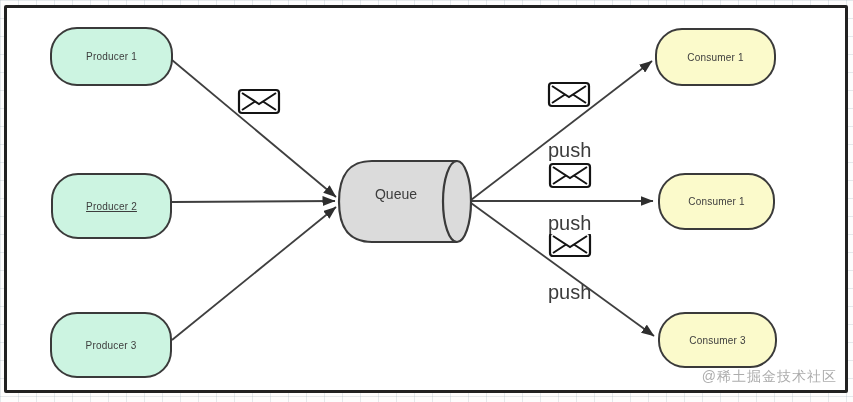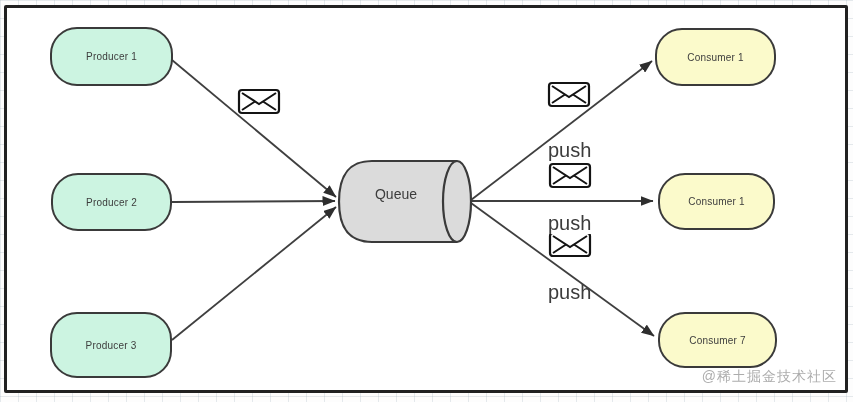--- a/index.html
+++ b/index.html
@@ -103,39 +103,39 @@
     <g transform="translate(549,232)">
       <rect x="1" y="1" width="40" height="23" rx="3" fill="#fff" stroke="#141414" stroke-width="2.2"></rect>
       <path d="M4,4 L21,15 L38,4" fill="none" stroke="#141414" stroke-width="2"></path>
       <path d="M4,21 L17,12.5 M38,21 L25,12.5" fill="none" stroke="#141414" stroke-width="2"></path>
     </g>
   </svg>
 
   <div class="node producer" style="left:50px;top:27px;width:123px;height:59px;">
     <span>Producer 1</span>
   </div>
-  <div class="node producer" style="left:51px;top:173px;width:121px;height:58px;">
+  <div class="node producer" style="left:51px;top:173px;width:121px;height:66px;text-decoration:underline;">
     <span>Producer 2</span>
   </div>
   <div class="node producer" style="left:50px;top:312px;width:122px;height:66px;">
     <span>Producer 3</span>
   </div>
 
   <div class="queue-label" style="left:352px;top:186px;width:88px;height:30px;">
     <span>Queue</span>
   </div>
 
   <div class="node consumer" style="left:655px;top:28px;width:121px;height:58px;">
     <span>Consumer 1</span>
   </div>
   <div class="node consumer" style="left:658px;top:173px;width:117px;height:57px;">
     <span>Consumer 1</span>
   </div>
   <div class="node consumer" style="left:658px;top:312px;width:119px;height:56px;">
-    <span>Consumer 7</span>
+    <span>Consumer 3</span>
   </div>
 
   <div class="push-label" style="left:545px;top:119px;">push</div>
   <div class="push-label push-on-line" style="left:545px;top:192px;">push</div>
   <div class="push-label" style="left:545px;top:261px;">push</div>
 
   <div class="watermark" style="right:16px;top:368px;">@稀土掘金技术社区</div>
 
 </div>
 

